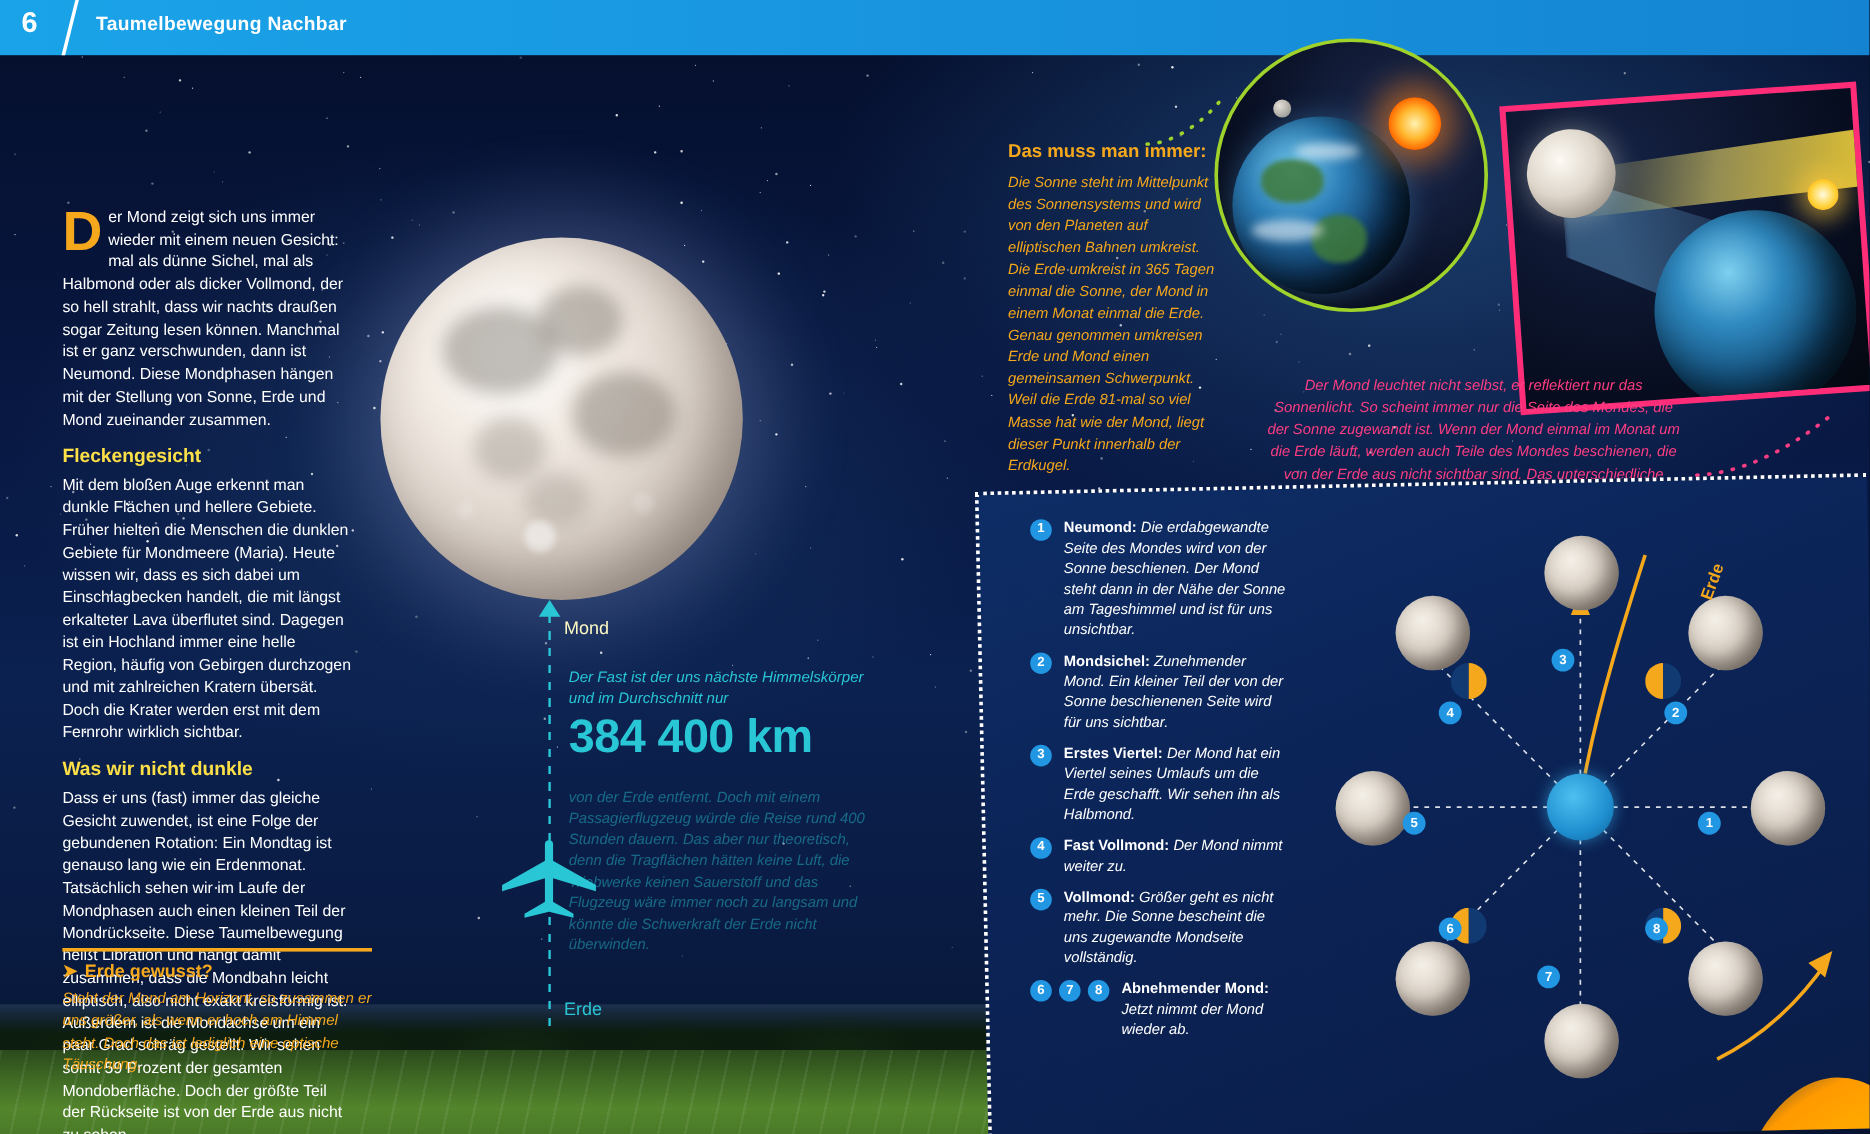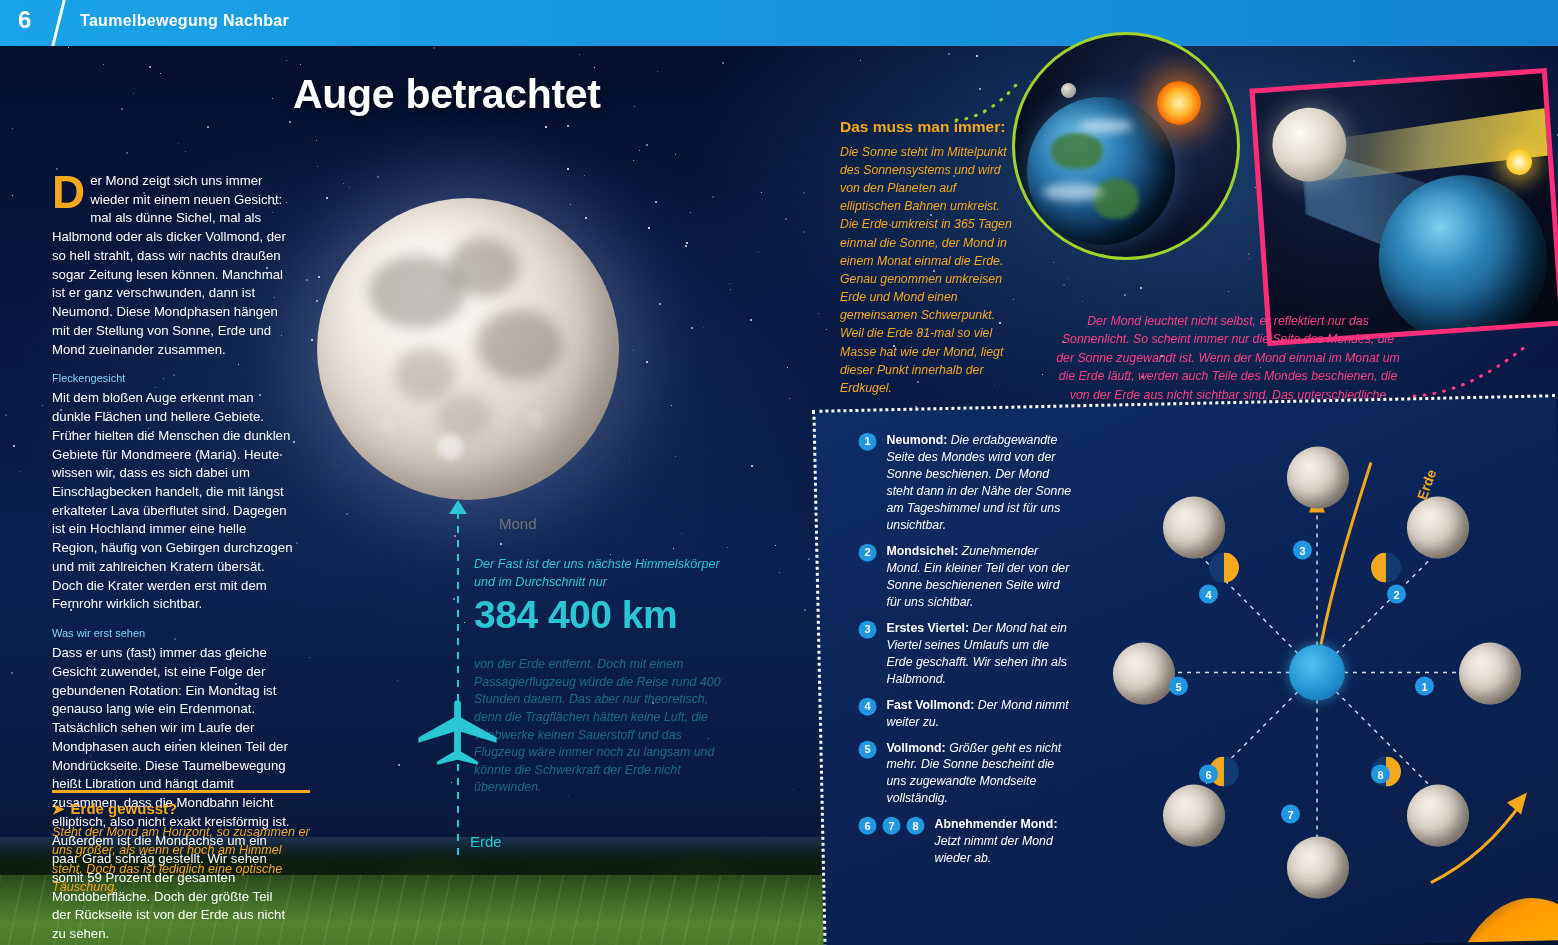--- a/index.html
+++ b/index.html
@@ -44,21 +44,21 @@
   .headline .l2{display:block;margin-left:80px;}
 
   
   .col-left{position:absolute;left:52px;top:172px;width:243px;color:#fff;}
   .col-left p{font-size:13.2px;line-height:1.42;margin:0 0 4px 0;}
   .dropcap{
     float:left;font-size:46px;line-height:36px;font-weight:bold;color:#f5a81c;
     margin:2px 5px 0 0;
   }
   .col-left h3{
-    font-size:11px;margin:13px 0 5px 0;color:#7dd3fc;font-weight:normal;
+    font-size:16px;margin:13px 0 5px 0;color:#fde047;font-weight:bold;
   }
   .knowbox{position:absolute;left:52px;top:790px;width:258px;}
   .knowbox .rule{width:258px;height:3px;background:#f5a81c;margin-bottom:7px;}
   .knowbox .ttl{color:#f5a81c;font-weight:bold;font-size:15px;margin-bottom:5px;}
   .knowbox .arrow{display:inline-block;color:#f5a81c;margin-right:6px;}
   .knowbox .txt{color:#f5a81c;font-style:italic;font-size:12.6px;line-height:1.45;}
 
   
   .moon-big{
     position:absolute;left:317px;top:198px;width:302px;height:302px;border-radius:50%;
@@ -67,21 +67,21 @@
     box-shadow:0 0 70px 22px rgba(190,200,255,.22), inset -18px -16px 48px rgba(60,50,45,.35);
     overflow:hidden;
   }
   .moon-big .mare{position:absolute;border-radius:50%;background:rgba(120,112,105,.45);filter:blur(7px);}
   .moon-big .crater{position:absolute;border-radius:50%;background:rgba(255,255,255,.5);filter:blur(3px);}
 
   
   .measure-line{position:absolute;left:457px;top:512px;width:2px;height:345px;
     background:repeating-linear-gradient(180deg,#29c6d6 0 7px,rgba(0,0,0,0) 7px 14px);}
   .arrow-up{position:absolute;left:449px;top:500px;width:0;height:0;border-left:9px solid transparent;border-right:9px solid transparent;border-bottom:14px solid #29c6d6;}
-  .lbl-mond{position:absolute;left:470px;top:515px;color:#737373;font-size:15px;margin-left:29px;}
+  .lbl-mond{position:absolute;left:470px;top:515px;color:#fef9c3;font-size:15px;}
   .lbl-erde{position:absolute;left:470px;top:833px;color:#29c6d6;font-size:15px;}
   .plane{position:absolute;left:415px;top:690px;width:85px;height:85px;}
   .dist-block{position:absolute;left:474px;top:556px;width:250px;color:#29c6d6;}
   .dist-block .pre{font-style:italic;font-size:12.6px;line-height:1.4;}
   .dist-block .big{font-size:39px;font-weight:bold;line-height:1.05;margin:4px 0 20px 0;letter-spacing:-.5px;}
   .dist-block .post{font-style:italic;font-size:12.4px;line-height:1.42;}
   .dist-block .fade{opacity:.45;}
 
   
   .land{position:absolute;left:0;bottom:0;width:830px;height:158px;overflow:hidden;}
@@ -575,28 +575,27 @@
     <div class="rows"></div>
   </div>
 
   <div class="topbar">
     <span class="pagenum">6</span>
     <span class="sep"></span>
     <span class="chapter">Taumelbewegung Nachbar</span>
   </div>
 
   <div class="headline">
-    <span class="l2">Auge betrachtet</span>
   </div>
 
   <div class="col-left">
     <p><span class="dropcap">D</span><span>er Mond zeigt sich uns immer wieder mit einem neuen Gesicht: mal als dünne Sichel, mal als Halbmond oder als dicker Vollmond, der so hell strahlt, dass wir nachts draußen sogar Zeitung lesen können. Manchmal ist er ganz verschwunden, dann ist Neumond. Diese Mondphasen hängen mit der Stellung von Sonne, Erde und Mond zueinander zusammen.</span></p>
     <h3>Fleckengesicht</h3>
     <p>Mit dem bloßen Auge erkennt man dunkle Flächen und hellere Gebiete. Früher hielten die Menschen die dunklen Gebiete für Mondmeere (Maria). Heute wissen wir, dass es sich dabei um Einschlagbecken handelt, die mit längst erkalteter Lava überflutet sind. Dagegen ist ein Hochland immer eine helle Region, häufig von Gebirgen durchzogen und mit zahlreichen Kratern übersät. Doch die Krater werden erst mit dem Fernrohr wirklich sichtbar.</p>
-    <h3>Was wir erst sehen</h3>
+    <h3>Was wir nicht dunkle</h3>
     <p>Dass er uns (fast) immer das gleiche Gesicht zuwendet, ist eine Folge der gebundenen Rotation: Ein Mondtag ist genauso lang wie ein Erdenmonat. Tatsächlich sehen wir im Laufe der Mondphasen auch einen kleinen Teil der Mondrückseite. Diese Taumelbewegung heißt Libration und hängt damit zusammen, dass die Mondbahn leicht elliptisch, also nicht exakt kreisförmig ist. Außerdem ist die Mondachse um ein paar Grad schräg gestellt. Wir sehen somit 59 Prozent der gesamten Mondoberfläche. Doch der größte Teil der Rückseite ist von der Erde aus nicht zu sehen.</p>
   </div>
 
   <div class="knowbox">
     <div class="rule"></div>
     <div class="ttl">
       <span class="arrow">➤</span><span>Erde gewusst?</span>
     </div>
     <div class="txt">Steht der Mond am Horizont, so zusammen er uns größer, als wenn er hoch am Himmel steht. Doch das ist lediglich eine optische Täuschung.</div>
   </div>

